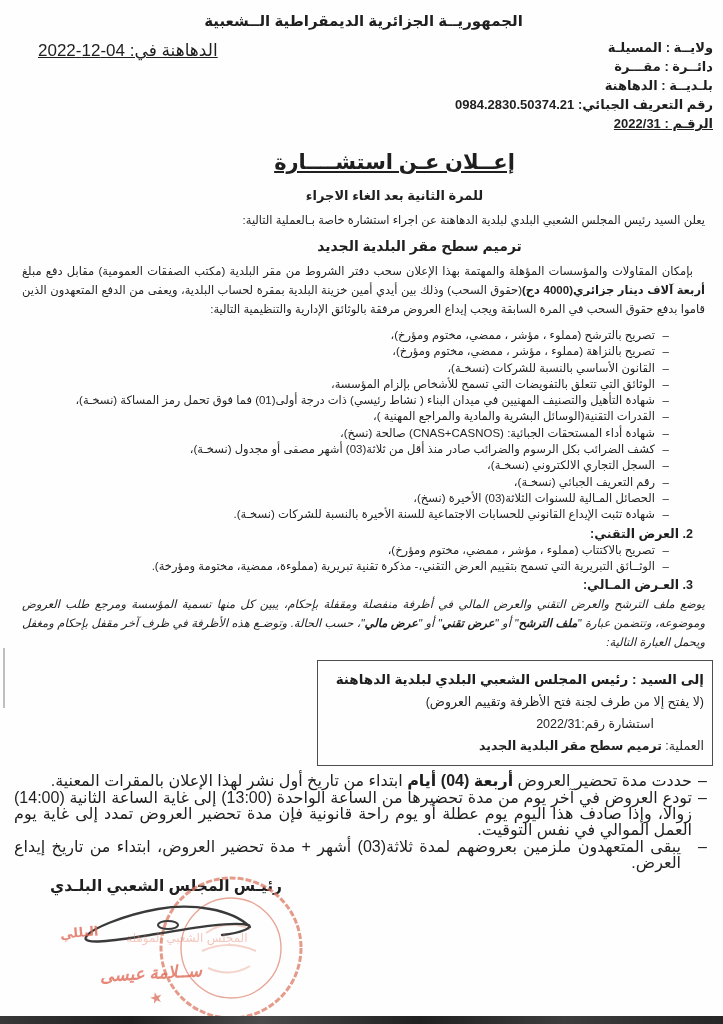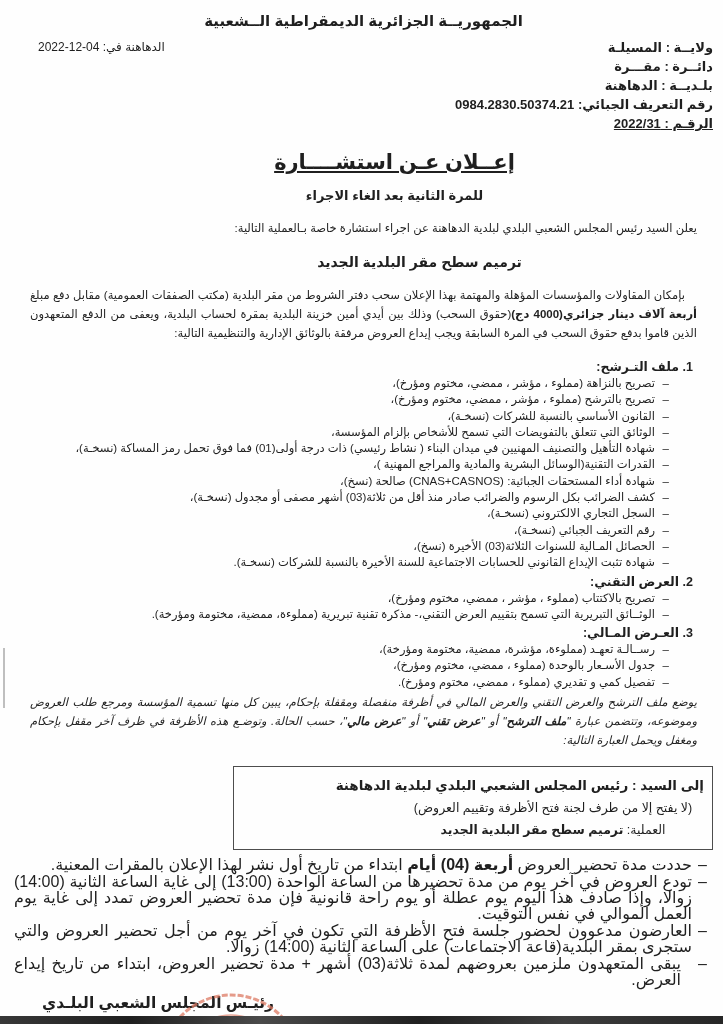--- a/index.html
+++ b/index.html
@@ -8,54 +8,54 @@
     background:#fefefe;color:#1f1f1f;direction:rtl;
     font-family:"Liberation Sans","DejaVu Sans",sans-serif;
   }
   .page{padding:8px 10px 0 14px;position:relative;}
 
   .national{text-align:center;font-weight:bold;font-size:15px;margin-top:4px;}
 
   .head-row{display:flex;justify-content:space-between;align-items:flex-start;margin-top:8px;}
   .admin-block{font-weight:bold;font-size:13px;line-height:19px;text-align:right;}
   .admin-block .underline{text-decoration:underline;}
-  .date-block{font-size:12px;margin-top:2px;margin-left:24px;white-space:nowrap;}
+  .date-block{font-size:17px;margin-top:2px;margin-left:24px;text-decoration:underline;white-space:nowrap;}
 
   .title-wrap{text-align:center;padding-left:62px;margin-top:4px;}
   .main-title{display:inline-block;font-size:21px;font-weight:bold;text-decoration:underline;margin:13px;}
   .subtitle{font-size:13px;font-weight:bold;margin-top:1px;}
 
   .announce{font-size:11.5px;margin:12px 4px 0 0;}
   .operation-title{text-align:center;padding-left:112px;font-weight:bold;font-size:14px;margin:7px 0 5px;}
 
-  .para{font-size:11.5px;line-height:19px;text-align:justify;margin:16px;}
+  .para{font-size:11.5px;line-height:19px;text-align:justify;margin:8px;}
   .para.indent{text-indent:12px;}
 
   .sec-heading{font-weight:bold;font-size:12.5px;margin:3px 20px 1px 0;}
 
   ul.doc-list{list-style:none;margin:0;padding:0 44px 0 0;font-size:11.5px;line-height:16.3px;}
   ul.doc-list li{position:relative;padding-right:14px;}
   ul.doc-list li::before{content:"–";position:absolute;right:0;top:0;}
 
   .closing{margin-top:3px;font-style:italic;}
 
   .envelope{
-    width:480px;margin:7px 0 7px auto;margin-right:0;box-sizing:border-box;
+    width:396px;margin:7px 0 7px auto;margin-right:0;box-sizing:border-box;
     border:1.5px solid #4d4d4d;padding:10px 8px 12px 168px;text-align:center;
   }
   .env-line1{font-weight:bold;font-size:13.5px;white-space:nowrap;}
   .env-line{font-size:12.5px;margin-top:7px;white-space:nowrap;}
 
   ul.notes-list{list-style:none;margin:2px 0 0;padding:0 6px 0 0;font-size:16px;line-height:16px;text-align:justify;}
   ul.notes-list li{position:relative;padding-right:15px;margin-bottom:1px;}
   ul.notes-list li::before{content:"–";position:absolute;right:0;top:0;}
   ul.notes-list li.spaced{padding-right:26px;}
 
   .signature-zone{position:relative;height:128px;margin-top:4px;}
-  .sig-title{position:absolute;left:28px;top:2px;font-size:15.5px;font-weight:bold;}
+  .sig-title{position:absolute;left:36px;top:2px;font-size:15.5px;font-weight:bold;}
   .sig-svg{position:absolute;left:58px;top:26px;}
   .stamp-svg{position:absolute;left:122px;top:-2px;}
   .red-frag{position:absolute;left:46px;top:50px;color:#df6a55;font-size:13px;font-weight:bold;transform:rotate(-5deg);opacity:.8;}
   .red-ghost{position:absolute;left:112px;top:56px;color:#e58773;font-size:12px;opacity:.45;}
   .red-name{position:absolute;left:86px;top:88px;color:#e0604c;font-size:17px;font-weight:bold;font-style:italic;transform:rotate(-3deg);opacity:.75;letter-spacing:1px;}
 
   .bottom-band{position:absolute;bottom:0;left:0;width:723px;height:8px;
     background:linear-gradient(90deg,#383838,#1f1f1f 18%,#4a4a4a 36%,#202020 58%,#3d3d3d 78%,#262626);}
   .edge-artifact{position:absolute;left:3px;top:648px;width:2px;height:60px;background:#8a8a8a;opacity:.55;}
 </style>
@@ -81,61 +81,55 @@
     <h1 class="main-title">إعــلان عـن استشــــارة</h1>
     <div class="subtitle">للمرة الثانية بعد الغاء الاجراء</div>
   </div>
 
   <p class="para announce">يعلن السيد رئيس المجلس الشعبي البلدي لبلدية الدهاهنة عن اجراء استشارة خاصة بـالعملية التالية:</p>
 
   <div class="operation-title">ترميم سطح مقر البلدية الجديد</div>
 
   <p class="para indent"><span>بإمكان المقاولات والمؤسسات المؤهلة والمهتمة بهذا الإعلان سحب دفتر الشروط من مقر البلدية (مكتب الصفقات العمومية) مقابل دفع مبلغ </span><b>أربعة آلاف دينار جزائري(4000 دج)</b><span>(حقوق السحب) وذلك بين أيدي أمين خزينة البلدية بمقرة لحساب البلدية، ويعفى من الدفع المتعهدون الذين قاموا بدفع حقوق السحب في المرة السابقة ويجب إيداع العروض مرفقة بالوثائق الإدارية والتنظيمية التالية:</span></p>
 
-  <div class="sec-heading">1. ملف التـرشح:</div>
   <ul class="doc-list">
+    <li>تصريح بالترشح (مملوء ، مؤشر ، ممضي، مختوم ومؤرخ)،</li>
     <li>تصريح بالنزاهة (مملوء ، مؤشر ، ممضي، مختوم ومؤرخ)،</li>
-    <li>تصريح بالترشح (مملوء ، مؤشر ، ممضي، مختوم ومؤرخ)،</li>
     <li>القانون الأساسي بالنسبة للشركات (نسخـة)،</li>
     <li>الوثائق التي تتعلق بالتفويضات التي تسمح للأشخاص بإلزام المؤسسة،</li>
     <li>شهادة التأهيل والتصنيف المهنيين في ميدان البناء ( نشاط رئيسي) ذات درجة أولى(01) فما فوق تحمل رمز المساكة (نسخـة)،</li>
     <li>القدرات التقنية(الوسائل البشرية والمادية والمراجع المهنية )،</li>
     <li>شهادة أداء المستحقات الجبائية: (CNAS+CASNOS) صالحة (نسخ)،</li>
     <li>كشف الضرائب بكل الرسوم والضرائب صادر منذ أقل من ثلاثة(03) أشهر مصفى أو مجدول (نسخـة)،</li>
     <li>السجل التجاري الالكتروني (نسخـة)،</li>
     <li>رقم التعريف الجبائي (نسخـة)،</li>
     <li>الحصائل المـالية للسنوات الثلاثة(03) الأخيرة (نسخ)،</li>
     <li>شهادة تثبت الإيداع القانوني للحسابات الاجتماعية للسنة الأخيرة بالنسبة للشركات (نسخـة).</li>
   </ul>
 
   <div class="sec-heading">2. العرض التقني:</div>
   <ul class="doc-list">
     <li>تصريح بالاكتتاب (مملوء ، مؤشر ، ممضي، مختوم ومؤرخ)،</li>
     <li>الوثــائق التبريرية التي تسمح بتقييم العرض التقني،- مذكرة تقنية تبريرية (مملوءة، ممضية، مختومة ومؤرخة).</li>
   </ul>
 
   <div class="sec-heading">3. العـرض المـالي:</div>
-  <ul class="doc-list">
-    <li>رســالـة تعهـد (مملوءة، مؤشرة، ممضية، مختومة ومؤرخة)،</li>
-    <li>جدول الأسـعار بالوحدة (مملوء ، ممضي، مختوم ومؤرخ)،</li>
-    <li>تفصيل كمي و تقديري (مملوء ، ممضي، مختوم ومؤرخ).</li>
-  </ul>
 
   <p class="para closing"><span>يوضع ملف الترشح والعرض التقني والعرض المالي في أظرفة منفصلة ومقفلة بإحكام، يبين كل منها تسمية المؤسسة ومرجع طلب العروض وموضوعه، وتتضمن عبارة "</span><b>ملف الترشح</b><span>" أو "</span><b>عرض تقني</b><span>" أو "</span><b>عرض مالي</b><span>"، حسب الحالة. وتوضـع هذه الأظرفة في ظرف آخر مقفل بإحكام ومغفل ويحمل العبارة التالية:</span></p>
 
   <div class="envelope">
     <div class="env-line1">إلى السيد : رئيس المجلس الشعبي البلدي لبلدية الدهاهنة</div>
     <div class="env-line">(لا يفتح إلا من طرف لجنة فتح الأظرفة وتقييم العروض)</div>
+    <div class="env-line">استشارة رقم:2022/31</div>
     <div class="env-line"><span>العملية: </span><b>ترميم سطح مقر البلدية الجديد</b></div>
   </div>
 
   <ul class="notes-list">
     <li><span>حددت مدة تحضير العروض </span><b>أربعة (04) أيام</b><span> ابتداء من تاريخ أول نشر لهذا الإعلان بالمقرات المعنية.</span></li>
     <li>تودع العروض في آخر يوم من مدة تحضيرها من الساعة الواحدة (13:00)  إلى غاية الساعة الثانية (14:00) زوالا، وإذا صادف هذا اليوم يوم عطلة أو يوم راحة قانونية فإن مدة تحضير العروض تمدد إلى غاية يوم العمل الموالي في نفس التوقيت.</li>
-    <li>العارضون مدعوون لحضور جلسة فتح الأظرفة التي تكون في آخر يوم من أجل تحضير العروض والتي ستجرى بمقر البلدية(قاعة الاجتماعات) على الساعة الثانية (14:00) زوالا.</li>
     <li class="spaced">يبقى المتعهدون ملزمين بعروضهم لمدة ثلاثة(03) أشهر + مدة تحضير العروض، ابتداء من تاريخ إيداع العرض.</li>
   </ul>
 
   <div class="signature-zone">
     <div class="sig-title">رئيـس المجلس الشعبي البلـدي</div>
 
     <svg class="stamp-svg" width="190" height="150" viewBox="0 0 190 150">
       <defs>
         <path id="ringPath" d="M 95 14 A 61 61 0 1 1 94.9 14"></path>
       </defs>
@@ -147,20 +141,20 @@
         <path d="M 70 60 q 20 -14 44 -4 M 66 78 q 26 -12 54 0 M 72 95 q 22 10 42 -2" fill="none" stroke="#e6957f" stroke-width="2" opacity="0.55"></path>
       </g>
     </svg>
 
     <svg class="sig-svg" width="185" height="52" viewBox="0 0 185 52">
       <path d="M 178 26 C 160 8 120 2 86 8 C 52 14 18 28 14 36 C 10 44 40 40 78 34 C 120 27 160 20 176 24 C 182 26 170 32 150 34" fill="none" stroke="#3a3a3a" stroke-width="2.4" stroke-linecap="round"></path>
       <ellipse cx="96" cy="24" rx="10" ry="4" fill="none" stroke="#3a3a3a" stroke-width="2"></ellipse>
     </svg>
 
     <div class="red-frag">البللي</div>
-    <div class="red-ghost">المجلس الشعبي البلدي</div>
+    <div class="red-ghost">المجلس الشعبي المؤهلة</div>
     <div class="red-name">ســلامة عيسى</div>
   </div>
 
 </div>
 
 <div class="edge-artifact"></div>
 <div class="bottom-band"></div>
 
 </body></html>

